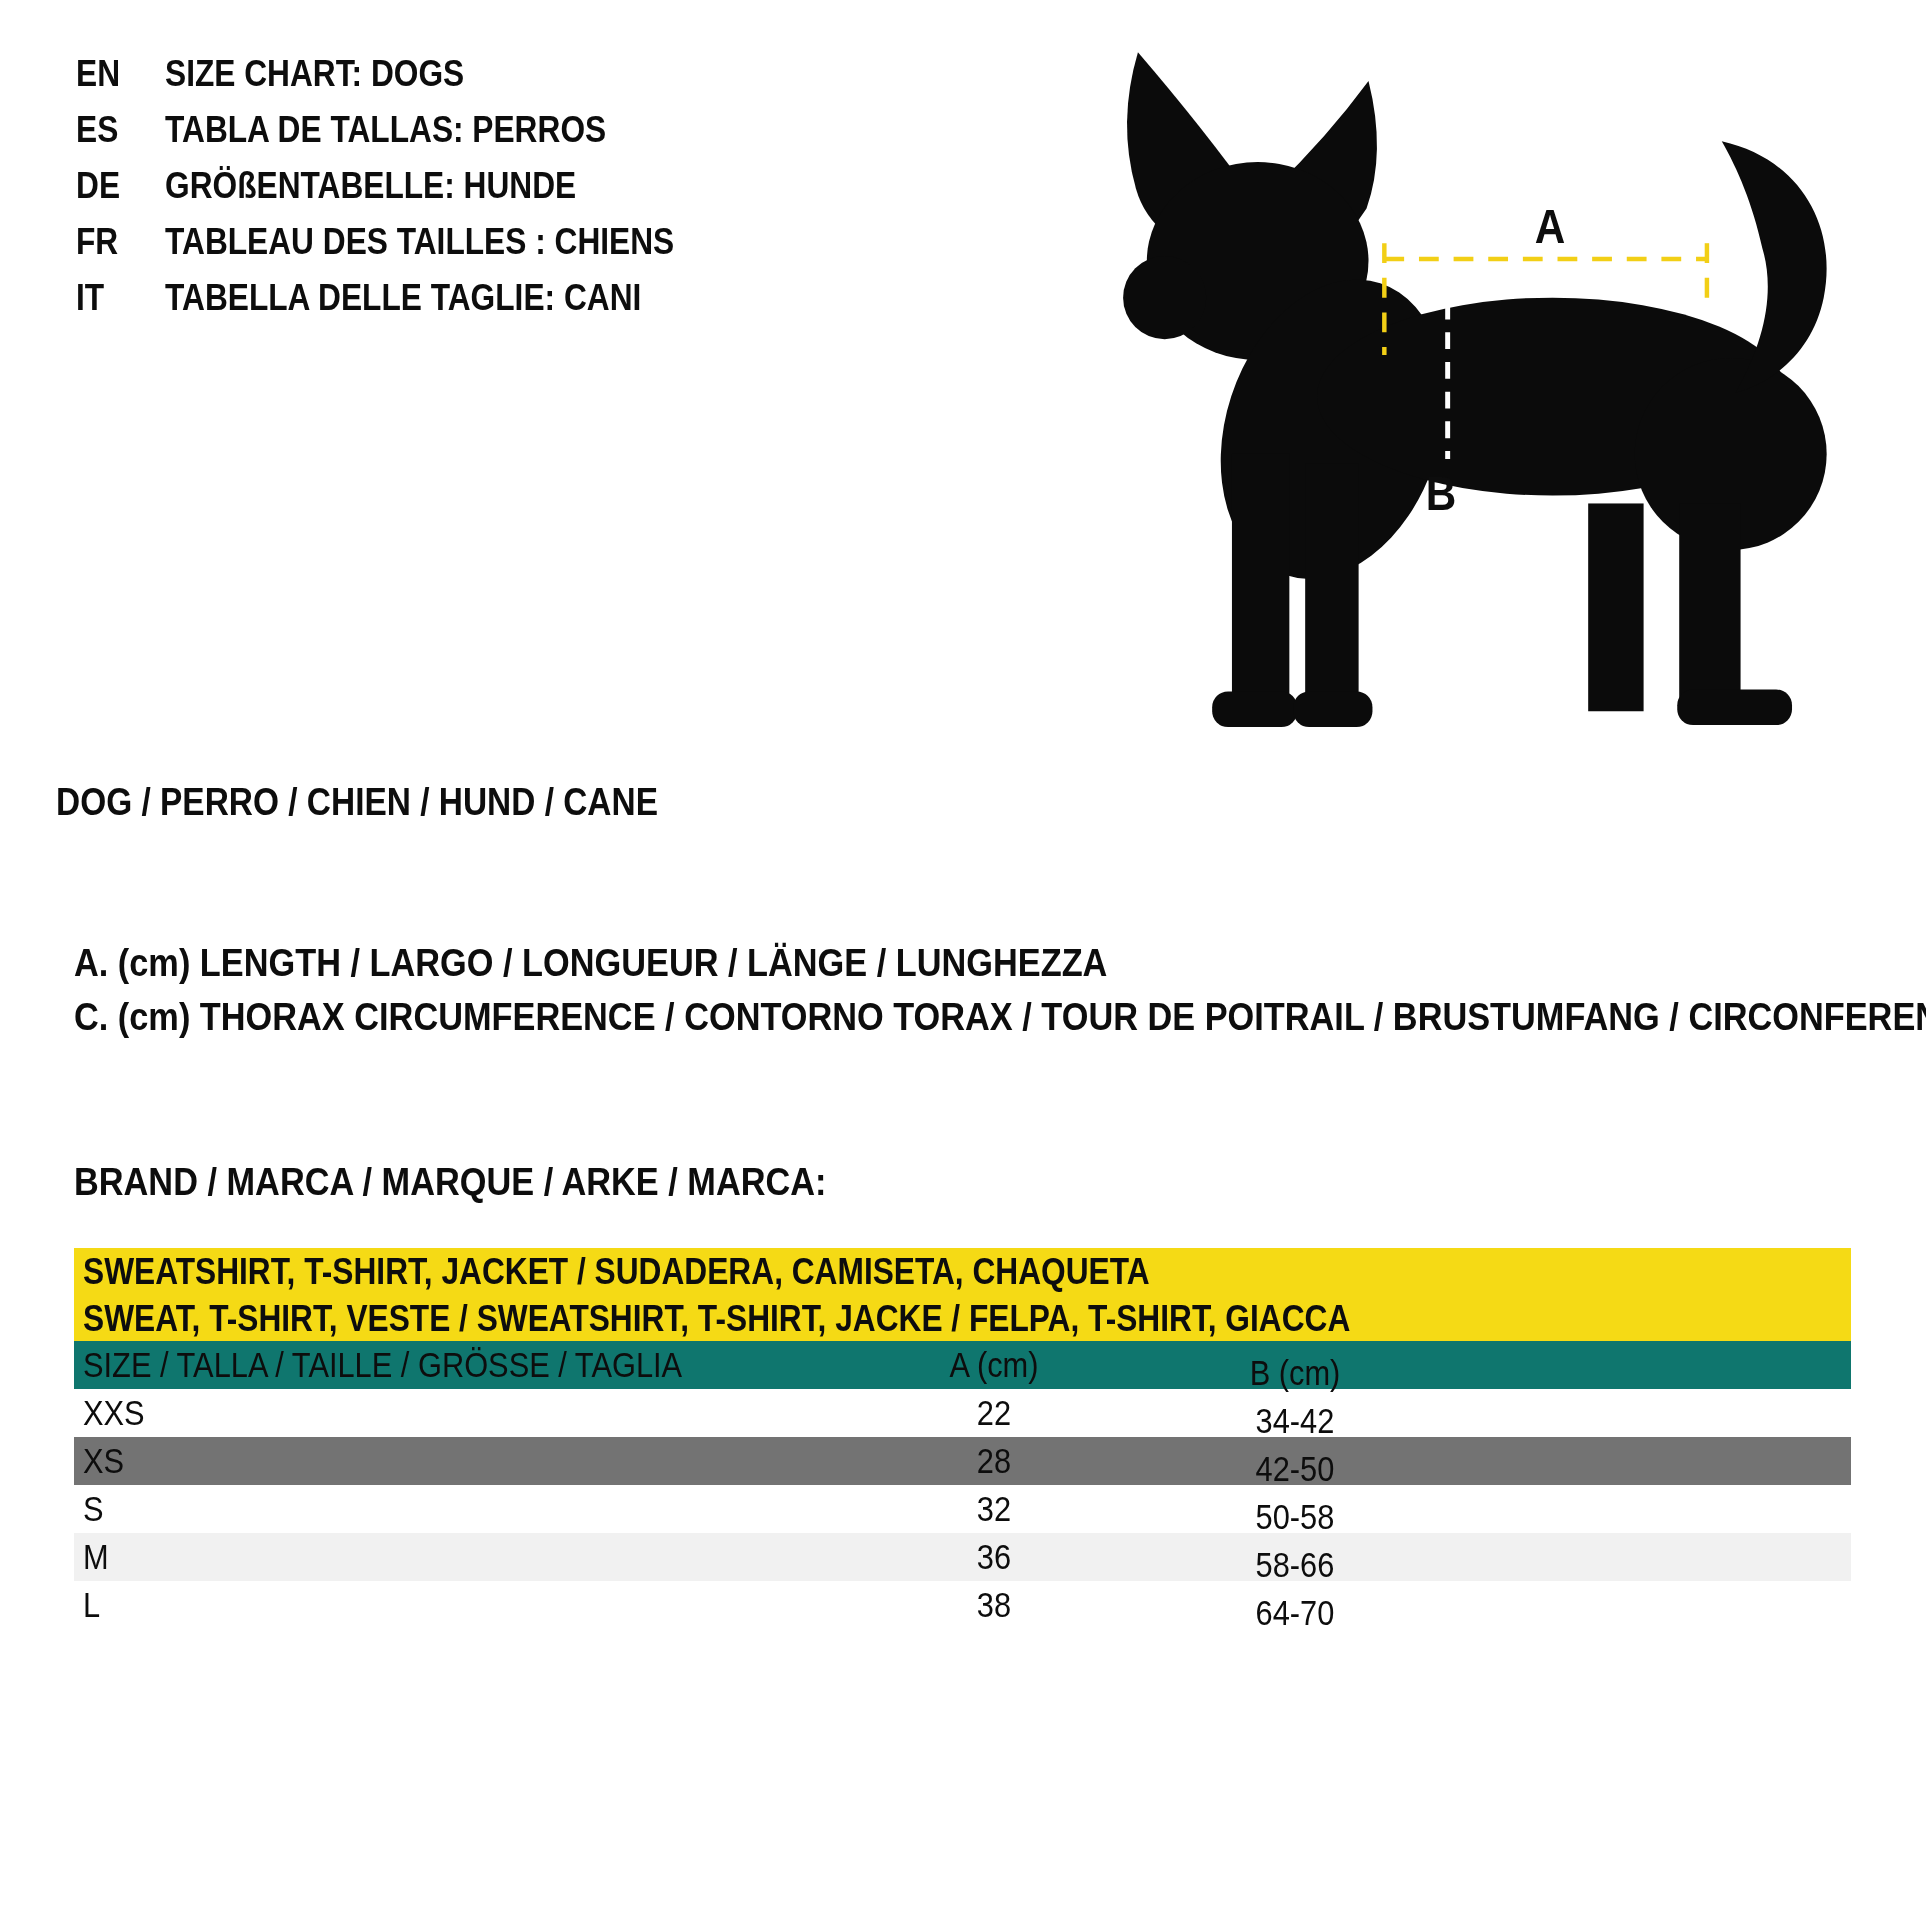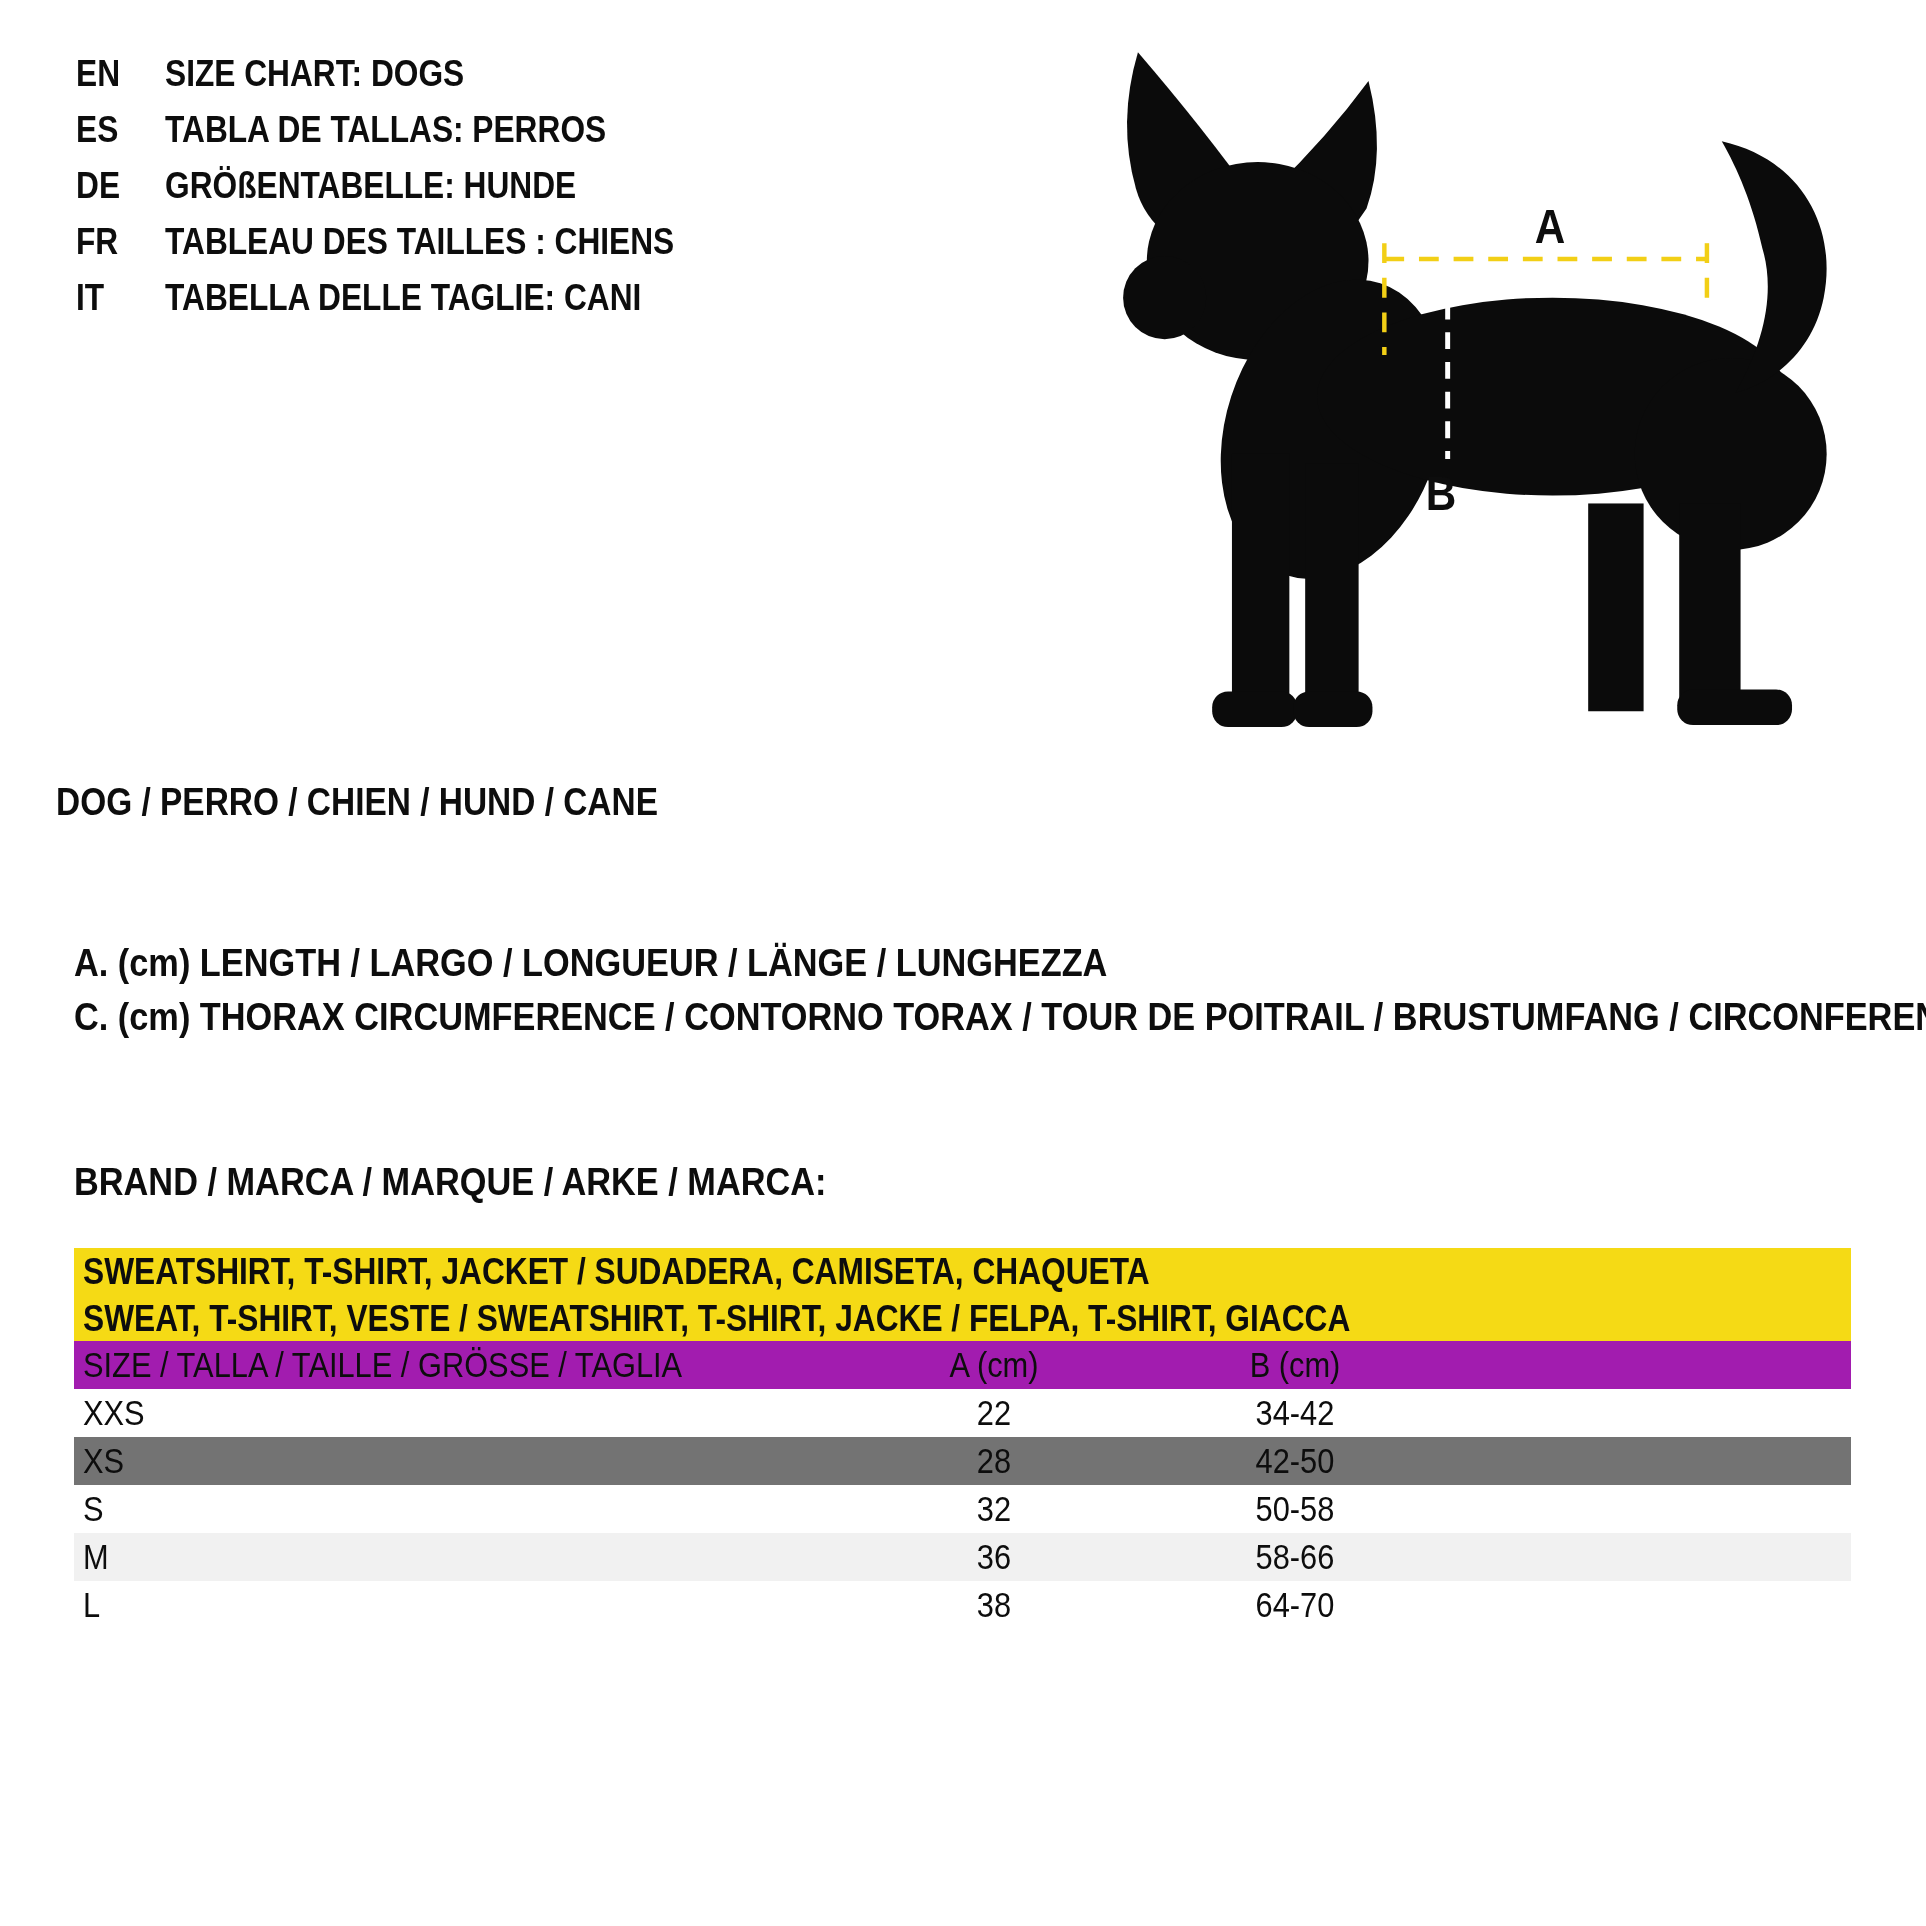--- a/index.html
+++ b/index.html
@@ -22,21 +22,21 @@
   .legend{position:absolute;left:74px;top:936px;font-size:39px;font-weight:600;}
   .legend div{height:54px;line-height:54px;}
   .brand{position:absolute;left:74px;top:1122px;font-size:39px;font-weight:600;height:54px;line-height:54px;margin-top:33px;}
   
   .size-table{position:absolute;left:74px;top:1248px;width:1777px;}
   .banner{height:93px;display:flex;flex-direction:column;justify-content:center;}
   .banner div{height:47px;line-height:47px;font-size:36px;font-weight:700;padding-left:9px;}
   .thead,.trow{position:relative;height:48px;line-height:48px;font-size:35px;}
   .cell-size{position:absolute;left:9px;top:0;}
   .cell-a{position:absolute;left:51.8%;top:0;transform:translateX(-50%);}
-  .cell-b{position:absolute;left:68.7%;top:0;transform:translateX(-50%);}
+  .cell-b{position:absolute;left:68.7%;top:8px;transform:translateX(-50%);}
 </style>
 </head>
 <body>
 
 <div>
 
   <section class="langs">
     <div class="lang-row">
       <span class="lang-code"><span class="cx">EN</span></span>
       <span class="cx">SIZE CHART: DOGS</span>
@@ -114,21 +114,21 @@
 
   <div class="brand">
     <span class="cx">BRAND / MARCA / MARQUE / ARKE / MARCA:</span>
   </div>
 
   <div class="size-table">
     <div class="banner" style="background:#F5DA15;">
       <div><span class="cx">SWEATSHIRT, T-SHIRT, JACKET / SUDADERA, CAMISETA, CHAQUETA</span></div>
       <div><span class="cx">SWEAT, T-SHIRT, VESTE / SWEATSHIRT, T-SHIRT, JACKE / FELPA, T-SHIRT, GIACCA</span></div>
     </div>
-    <div class="thead" style="background:#a21caf;">
+    <div class="thead" style="background:#0f766e;">
       <span class="cell-size"><span class="cx">SIZE / TALLA / TAILLE / GRÖSSE / TAGLIA</span></span>
       <span class="cell-a"><span class="cxc">A (cm)</span></span>
       <span class="cell-b"><span class="cxc">B (cm)</span></span>
     </div>
     <div class="trow">
       <span class="cell-size"><span class="cx">XXS</span></span>
       <span class="cell-a"><span class="cxc">22</span></span>
       <span class="cell-b"><span class="cxc">34-42</span></span>
     </div>
     <div class="trow" style="background:#737373;">

